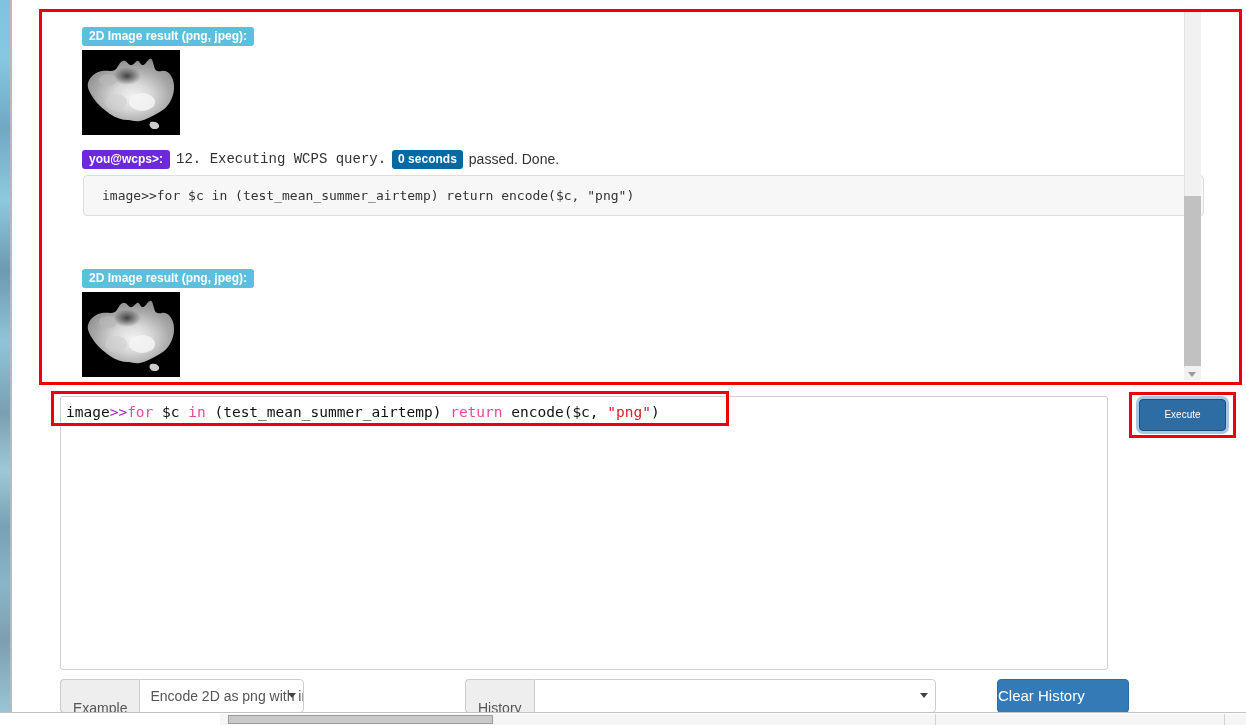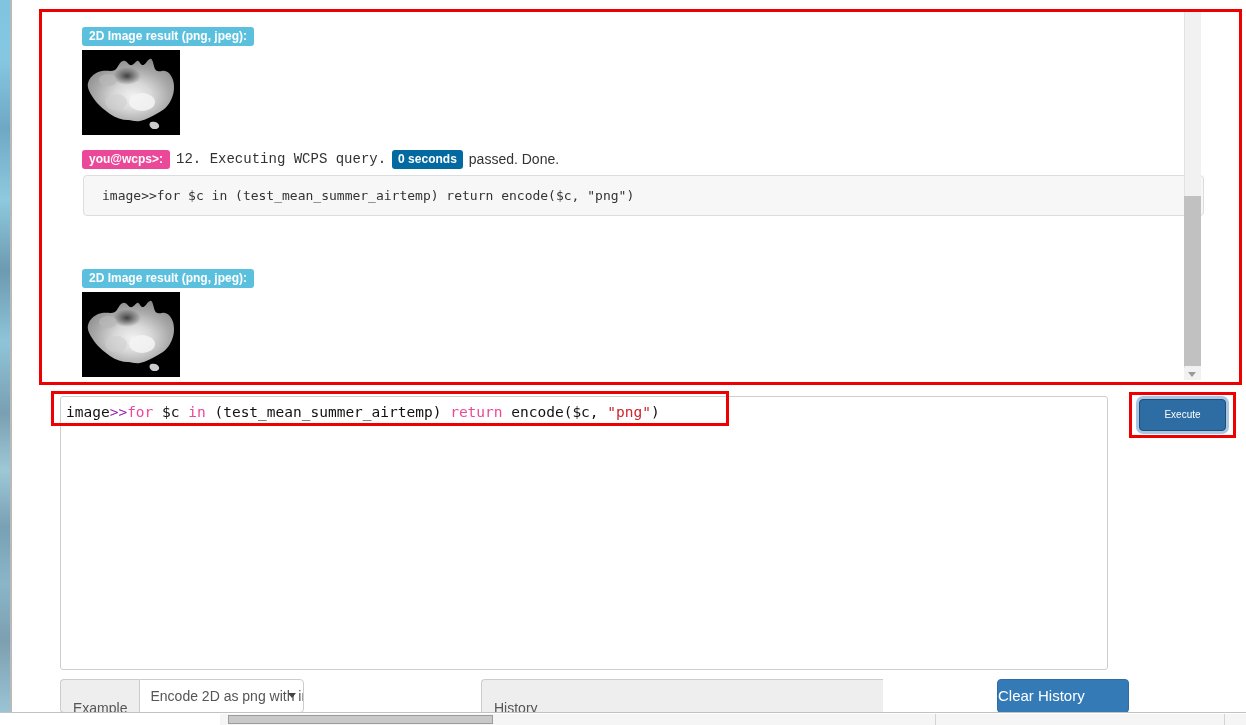--- a/index.html
+++ b/index.html
@@ -47,21 +47,21 @@
     display: inline-block;
     background: #5bc0de;
     color: #ffffff;
     font-size: 12px;
     font-weight: bold;
     padding: 3px 7px 4px 7px;
     border-radius: 3px;
     line-height: 1;
     white-space: nowrap;
   }
-  .badge.prompt { background: #ec4899; }
+  .badge.prompt { background: #6d28d9; }
   .badge.time   { background: #0369a1; padding: 3px 6px 4px 6px; }
 
   .result-img {
     width: 98px; height: 85px;
     display: block;
     background: #000000;
     position: relative;
     overflow: hidden;
   }
   .aus-svg { display:block; width:98px; height:85px; }
@@ -329,21 +329,21 @@
 <div id="bottom-bar">
 
   <div class="input-group" style="left:0;">
     <div class="ig-label">Example</div>
     <div class="ig-select" style="width:165px;">
       <span>Encode 2D as png with image widget</span>
       <span class="caret"></span>
     </div>
   </div>
 
-  <div class="input-group" style="left:421px;flex-direction:column;">
+  <div class="input-group" style="left:405px;">
     <div class="ig-label">History</div>
     <div class="ig-select" style="width:402px;">
       <span></span>
       <span class="caret"></span>
     </div>
   </div>
 
   <div id="clear-history-btn">Clear History</div>
 </div>
 

